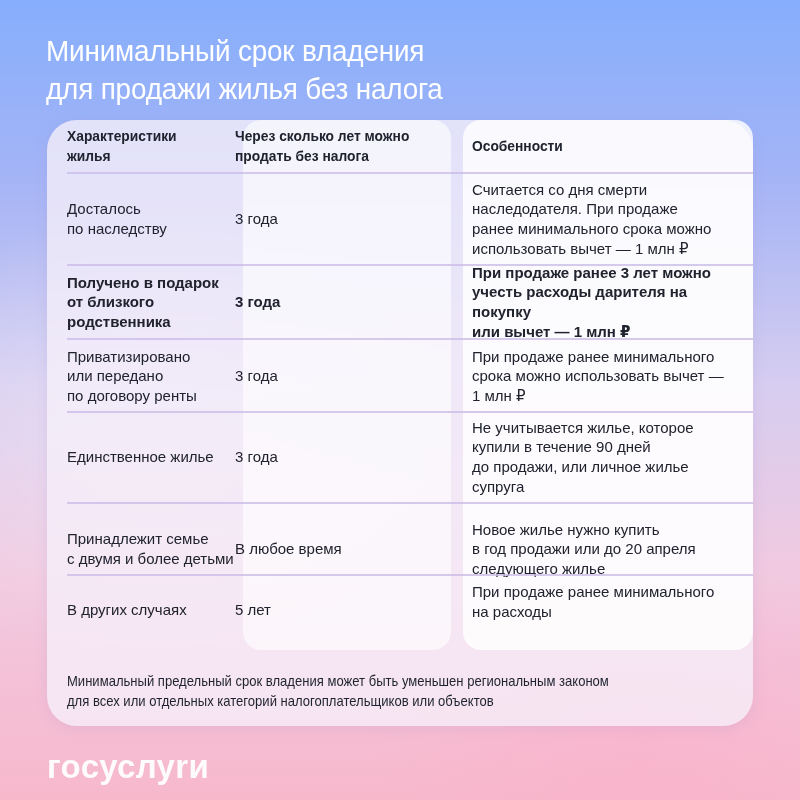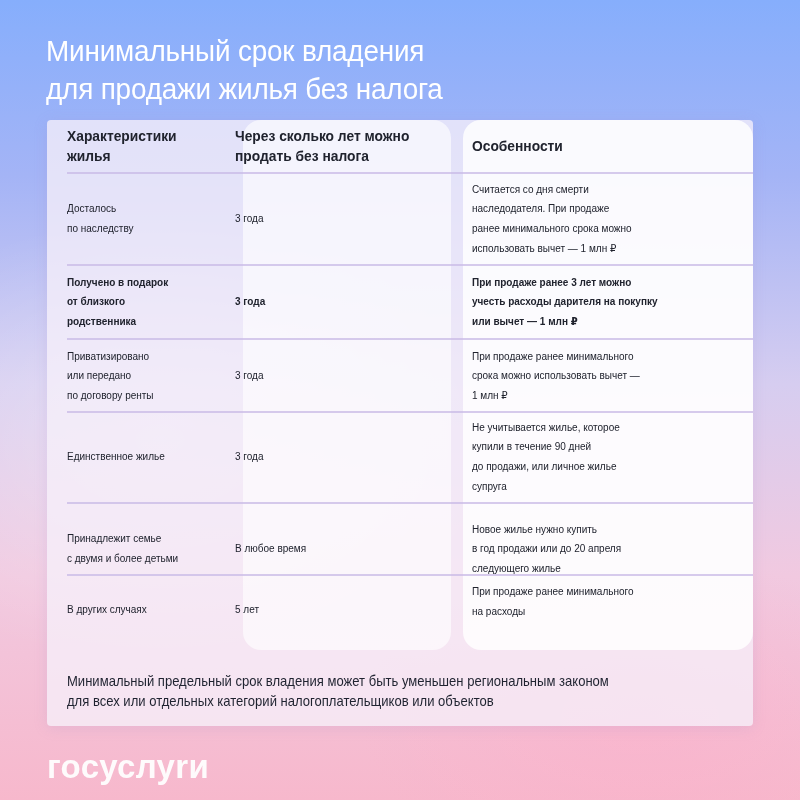--- a/index.html
+++ b/index.html
@@ -22,38 +22,38 @@
     color: #ffffff;
     font-family: "Liberation Sans", sans-serif;
     font-size: 30px; line-height: 38px; font-weight: 400;
     letter-spacing: -0.2px;
     transform: scaleX(0.93); transform-origin: left top;
   }
   .title span { display: block; }
 
   .panel {
     position: absolute; left: 47px; top: 120px; width: 706px; height: 606px;
-    border-radius: 4px;
+    border-radius: 30px;
     background: rgba(246, 240, 250, 0.78);
     box-shadow: 0 2px 14px rgba(160,140,200,0.18);
   }
   .col-card {
     position: absolute; top: 0; bottom: 76px;
     background: rgba(255,255,255,0.62);
     border-radius: 18px;
   }
   .col-card.c2 { left: 196px; width: 208px; }
   .col-card.c3 { left: 416px; width: 290px; background: rgba(255,255,255,0.82); }
 
   .grid { position: absolute; left: 0; top: 0; width: 706px; }
   .row {
     position: absolute; left: 0; width: 706px;
     display: flex; align-items: center;
   }
-  .row .cell { font-size: 10px; line-height: 19.6px; color: #20232e; }
+  .row .cell { font-size: 15px; line-height: 19.6px; color: #20232e; }
   .row .cell.c1 { position: absolute; left: 20px; width: 170px; }
   .row .cell.c2 { position: absolute; left: 188px; width: 190px; }
   .row .cell.c3 { position: absolute; left: 425px; width: 270px; }
   .row.head .cell { font-weight: 700; font-size: 13.8px; }
   .sep {
     position: absolute; left: 20px; width: 686px; height: 2px;
     background: rgba(200,185,230,0.75);
   }
   .cell span { display: block; }
 

